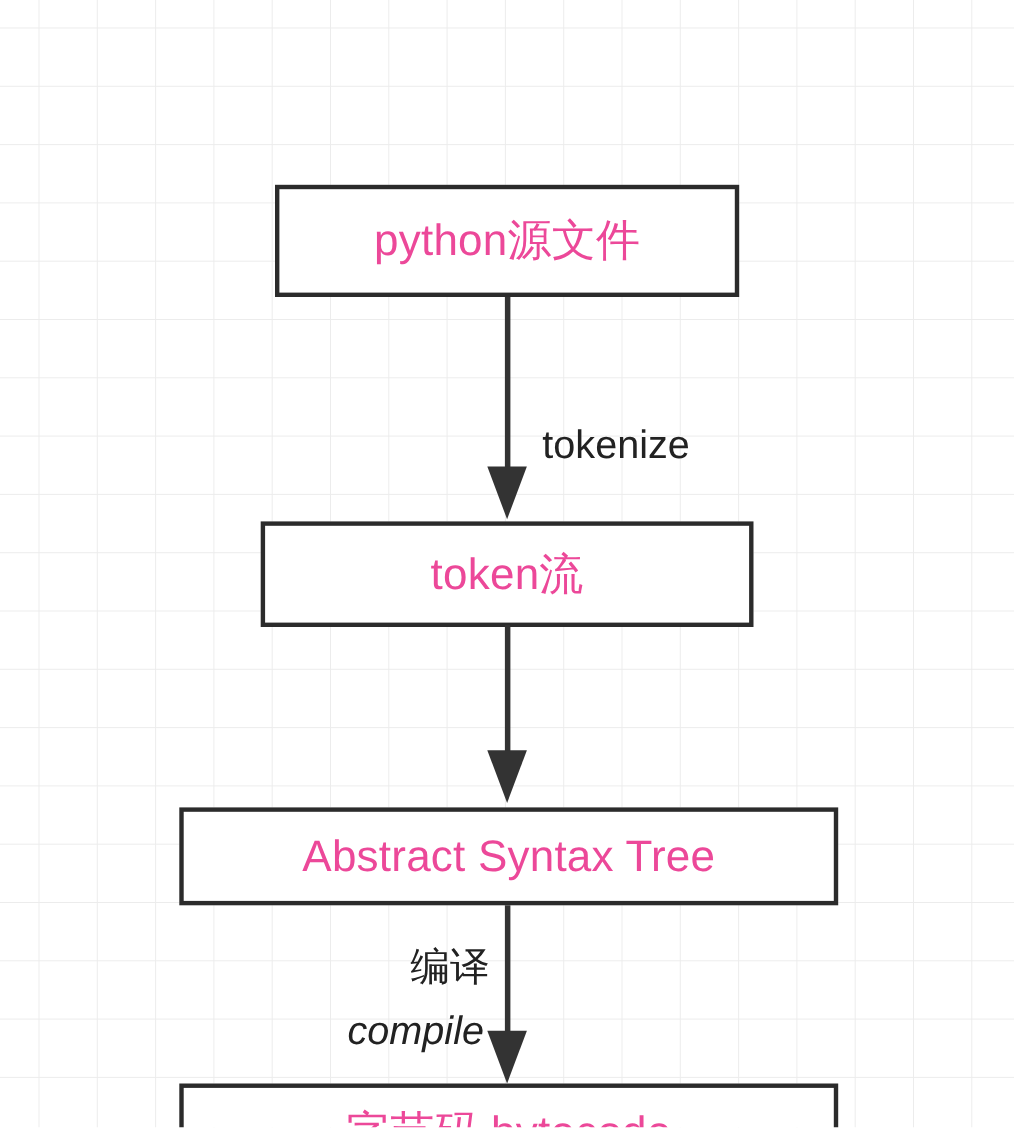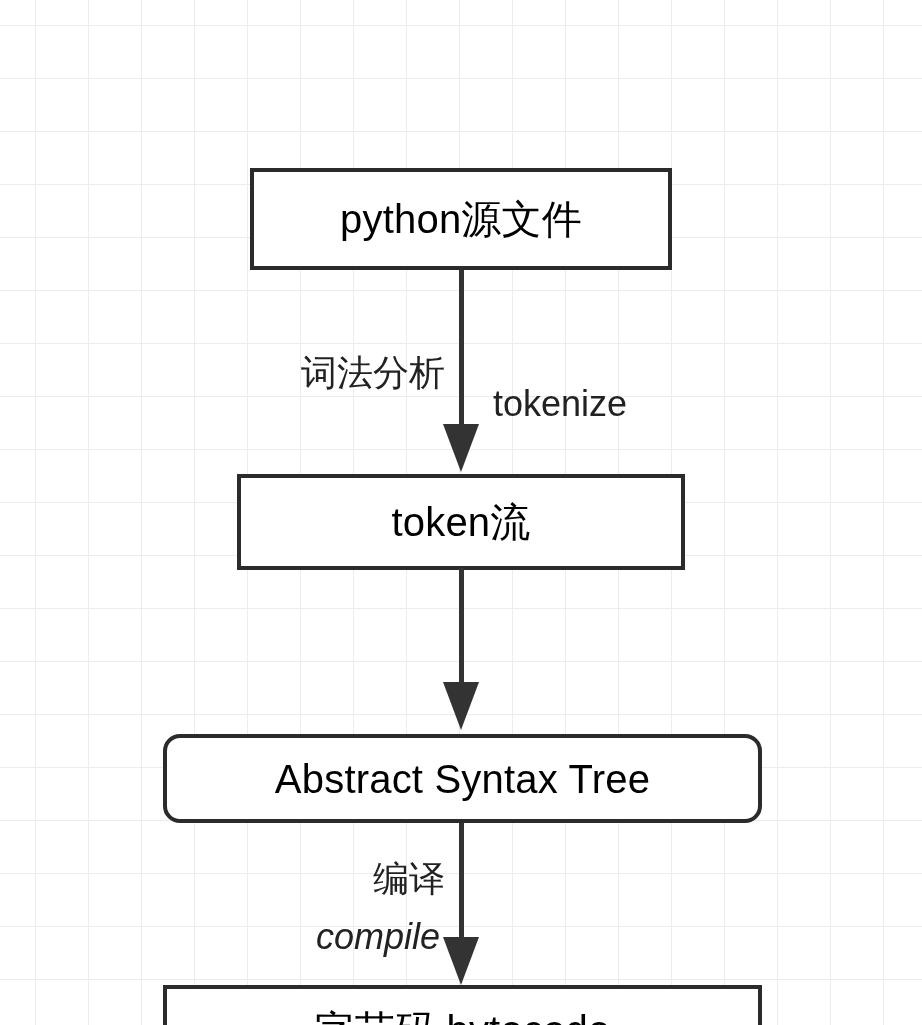--- a/index.html
+++ b/index.html
@@ -21,21 +21,21 @@
     font-family: "Liberation Sans", "DejaVu Sans", sans-serif;
   }
   .node {
     position: absolute;
     box-sizing: border-box;
     background: #ffffff;
     border: 4px solid #2b2b2b;
     display: flex;
     align-items: center;
     justify-content: center;
-    color: #000000;
+    color: #ec4899;
     white-space: nowrap;
   }
   .node-label {
     font-size: 40px;
     line-height: 1;
     letter-spacing: 0.2px;
   }
   .edge-line {
     position: absolute;
     background: #333333;
@@ -64,36 +64,33 @@
 
 <div id="canvas">
 
   <div class="node" style="left:250px; top:168px; width:422px; height:102px;">
     <span class="node-label">python源文件</span>
   </div>
 
   <div class="edge-line" style="left:459px; top:270px; height:160px;"></div>
   <div class="edge-head" style="left:443px; top:424px;"></div>
 
-  <div class="edge-label lbl-right-align" style="left:145px; top:354px; width:300px;">
-    <span>词法分析</span>
-  </div>
   <div class="edge-label lbl-left-align" style="left:480px; top:385px;">
     <span>tokenize</span>
   </div>
 
   <div class="node" style="left:237px; top:474px; width:448px; height:96px;">
     <span class="node-label">token流</span>
   </div>
 
   <div class="edge-line" style="left:459px; top:568px; height:120px;"></div>
   <div class="edge-head" style="left:443px; top:682px;"></div>
 
 
-  <div class="node" style="left:163px; top:734px; width:599px; height:89px;border-radius:17px;">
+  <div class="node" style="left:163px; top:734px; width:599px; height:89px;">
     <span class="node-label">Abstract Syntax Tree</span>
   </div>
 
   <div class="edge-line" style="left:459px; top:823px; height:120px;"></div>
   <div class="edge-head" style="left:443px; top:937px;"></div>
 
   <div class="edge-label lbl-right-align" style="left:155px; top:860px; width:290px;">
     <span>编译</span>
   </div>
   <div class="edge-label lbl-right-align" style="left:155px; top:918px; width:285px;font-style:italic;">

